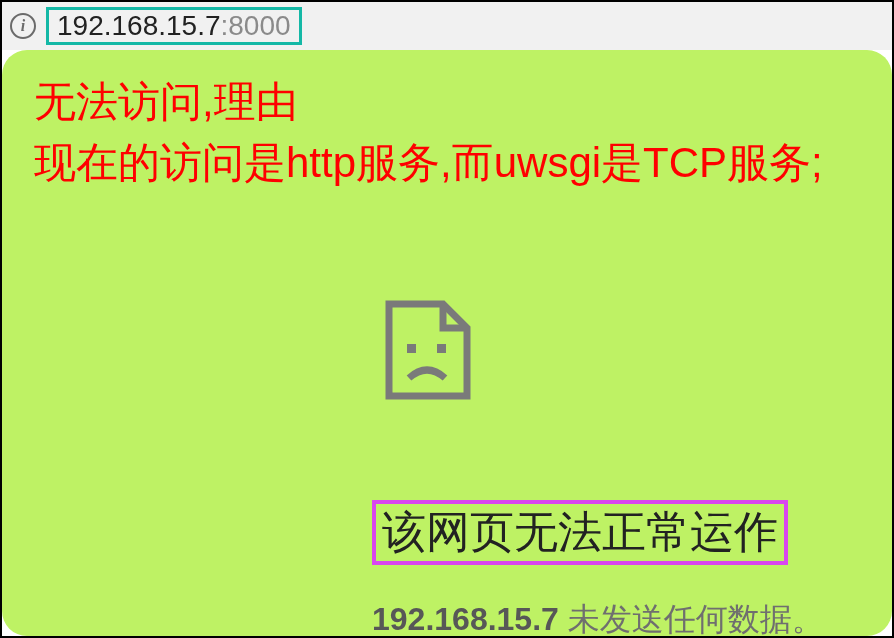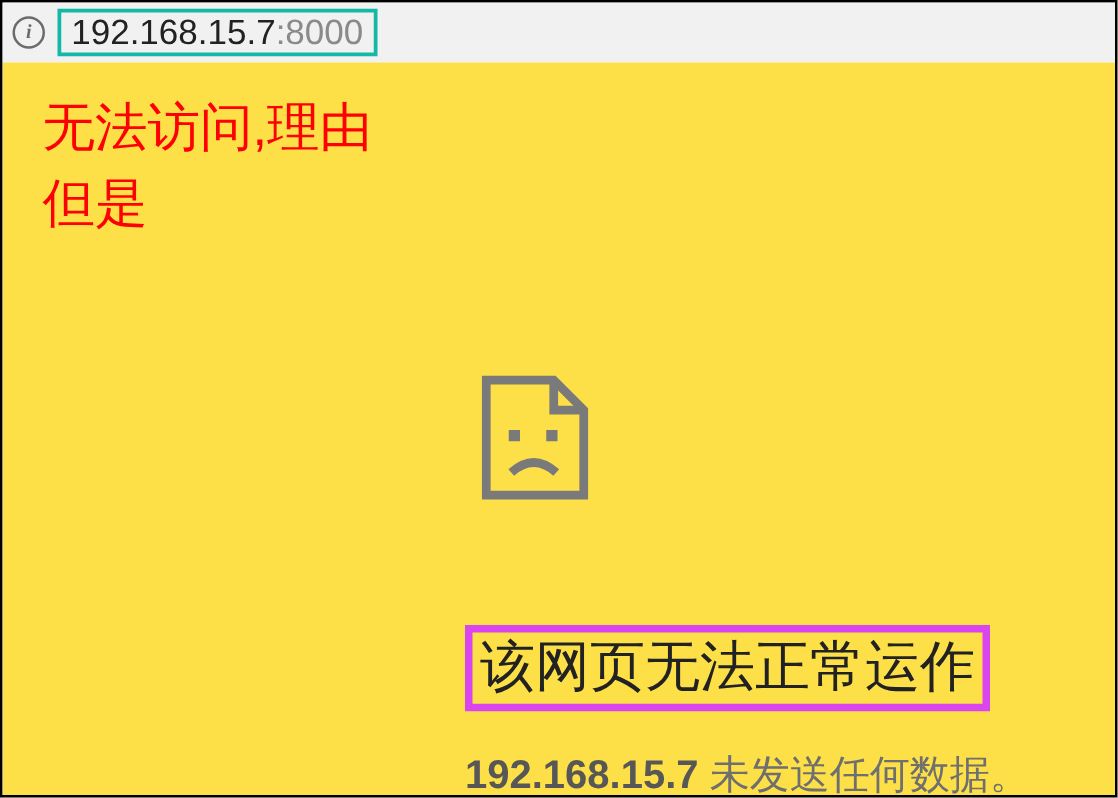--- a/index.html
+++ b/index.html
@@ -51,21 +51,22 @@
   }
   .url-port {
     font-size: 28px;
     color: #8a8a8a;
     font-family: Arial, sans-serif;
   }
   .content-area {
     position: relative;
     width: 100%;
     height: calc(100% - 48px);
-    background: #fde047;
+    background: #bef264;
+    border-radius: 25px;
   }
   .sad-page {
     position: absolute;
     left: 383px;
     top: 250px;
     width: 86px;
     height: 100px;
   }
   .annotation-text {
     position: absolute;
@@ -74,21 +75,21 @@
     width: 820px;
     color: #ff0000;
     font-size: 42px;
     line-height: 1.45;
     font-weight: 400;
   }
   .error-heading-box {
     position: absolute;
     left: 370px;
     top: 450px;
-    border: 6px solid #d946ef;
+    border: 4px solid #d946ef;
     padding: 2px 6px;
   }
   .error-heading {
     color: #222;
     font-size: 44px;
     line-height: 1.2;
     font-weight: 400;
     white-space: nowrap;
   }
   .error-subline {
@@ -131,21 +132,21 @@
       <polygon points="4,4 58,4 82,28 82,96 4,96" fill="none" stroke="#7a7a7a" stroke-width="7" stroke-linejoin="miter"></polygon>
       <polyline points="58,4 58,28 82,28" fill="none" stroke="#7a7a7a" stroke-width="7" stroke-linejoin="miter"></polyline>
       <rect x="22" y="44" width="9" height="9" fill="#7a7a7a"></rect>
       <rect x="52" y="44" width="9" height="9" fill="#7a7a7a"></rect>
       <path d="M24 78 Q42 62 60 78" fill="none" stroke="#7a7a7a" stroke-width="7" stroke-linecap="butt"></path>
     </svg>
   </div>
 
   <div class="annotation-text">
     <div>无法访问,理由</div>
-    <div>但是</div>
+    <div>现在的访问是http服务,而uwsgi是TCP服务;</div>
   </div>
 
   <div class="error-heading-box">
     <div class="error-heading">该网页无法正常运作</div>
   </div>
 
   <div class="error-subline">
     <span class="error-sub-host">192.168.15.7</span><span> 未发送任何数据。</span>
   </div>
 

